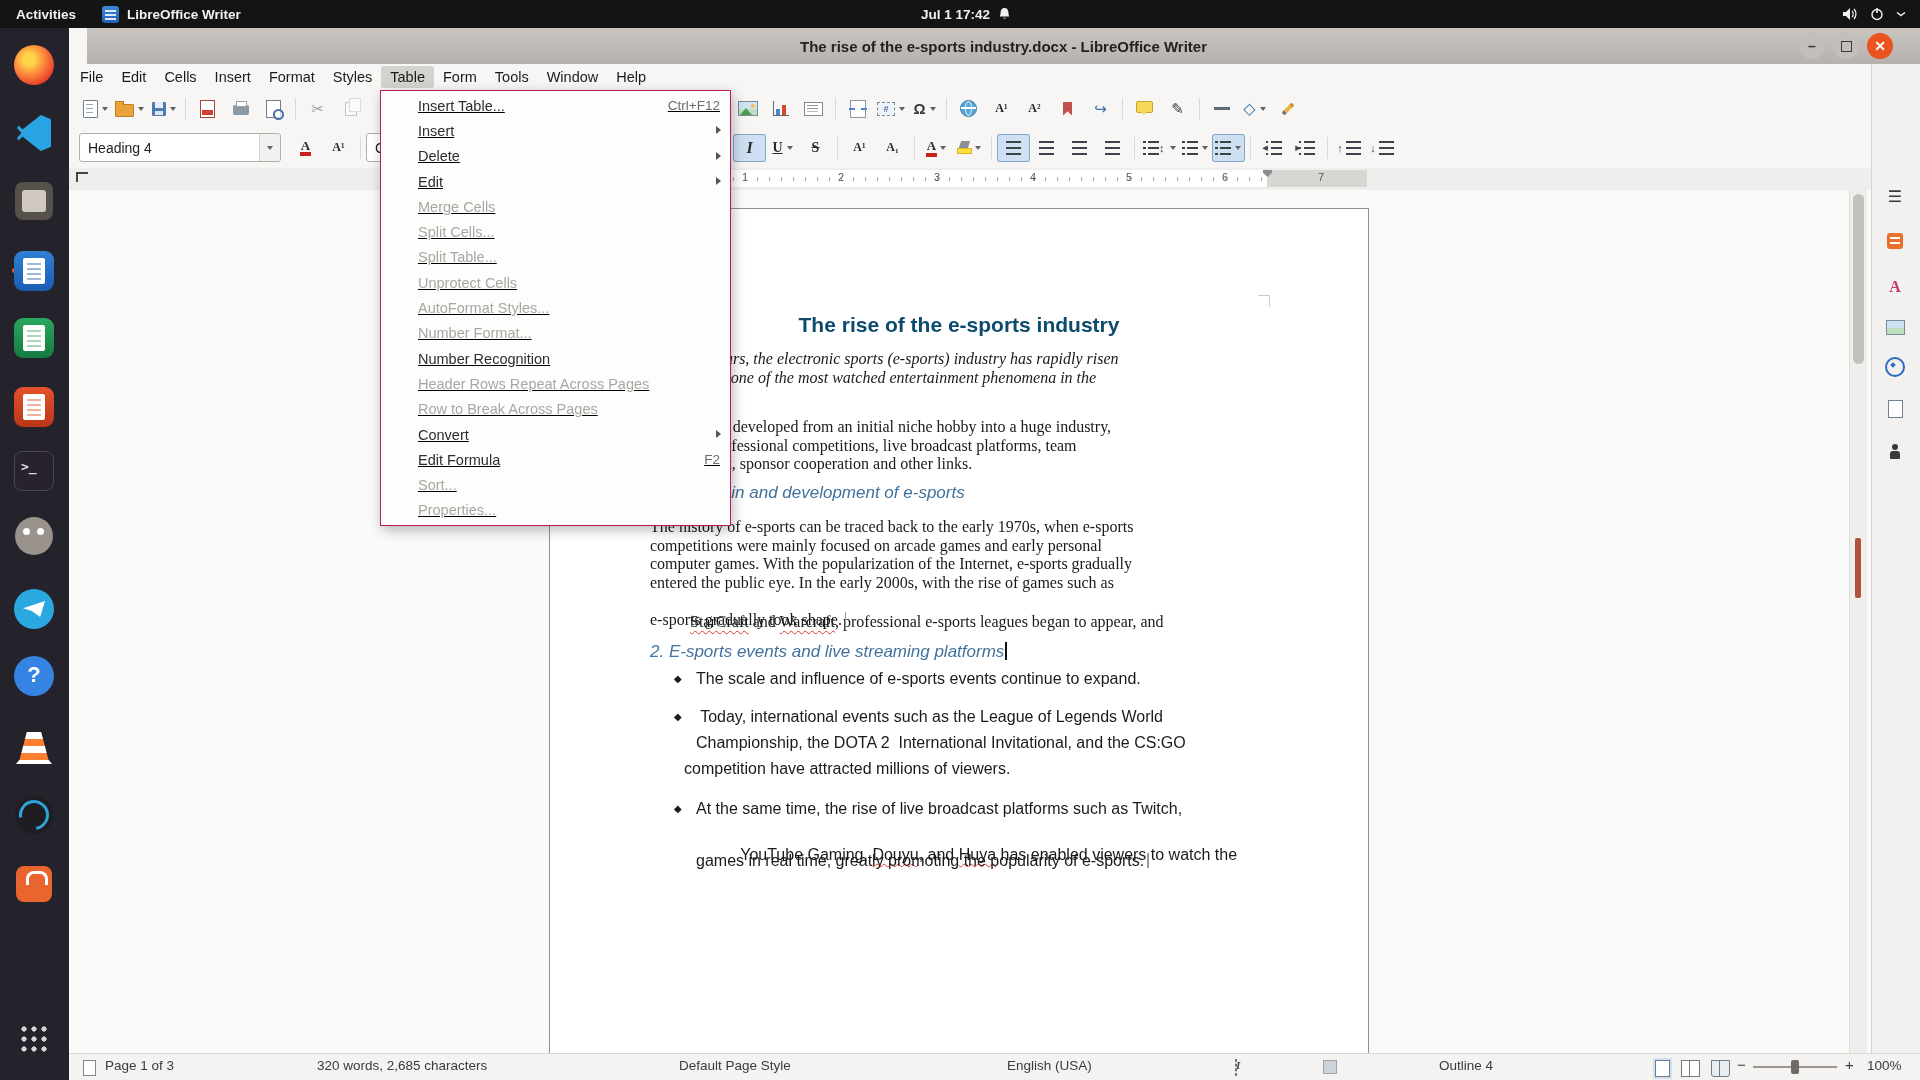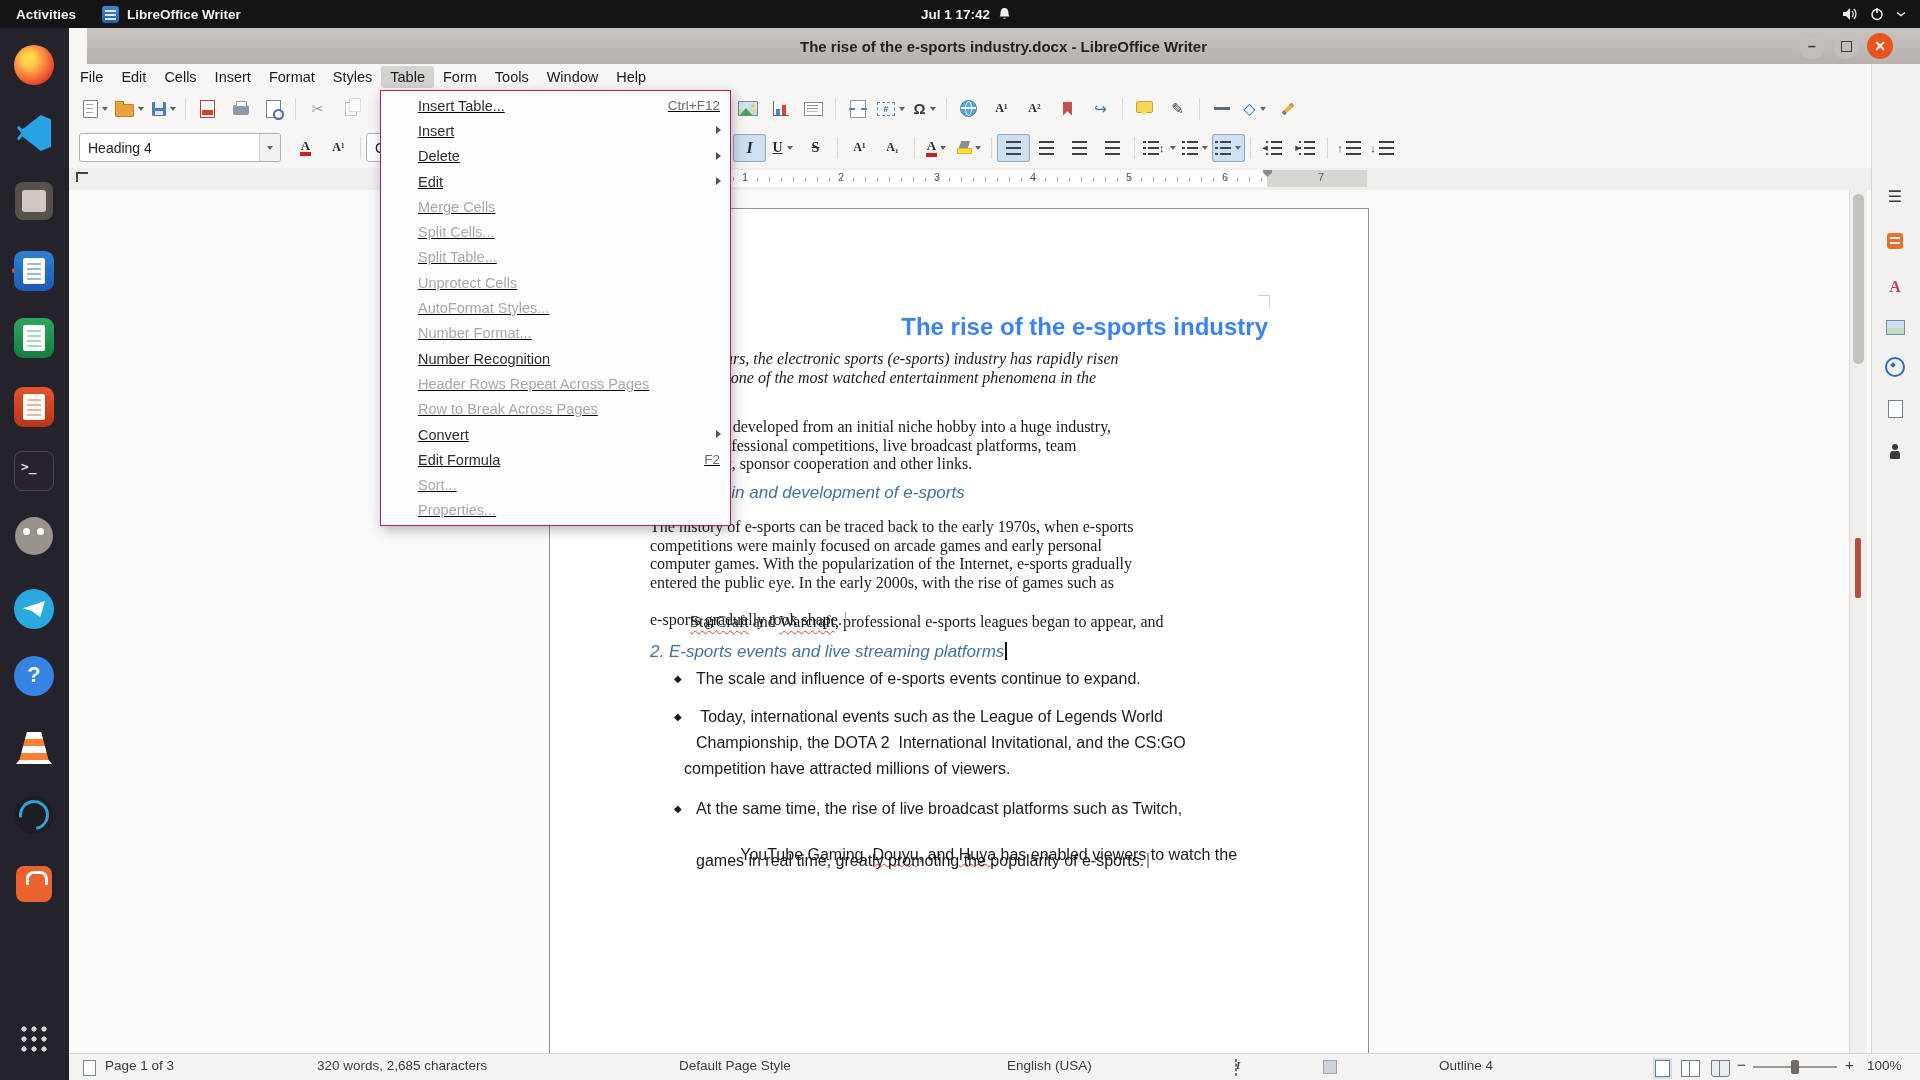--- a/index.html
+++ b/index.html
@@ -137,21 +137,21 @@
   .ruler .tabsel{position:absolute;left:7px;top:4px;width:10px;height:8px;border-left:2px solid #444;border-top:2px solid #444;}
   .ruler .ind{position:absolute;width:9px;height:7px;background:#8c8c8c;clip-path:polygon(0 0,100% 0,100% 40%,50% 100%,0 40%);}
 
   
   .docarea{position:absolute;left:0;right:0;top:162px;bottom:26px;background:#fafaf8;overflow:hidden;}
   .page{position:absolute;left:480px;top:18px;width:818px;height:1020px;background:#fff;border:1px solid #919191;}
   .dl{position:absolute;left:100px;white-space:pre;color:#1a1a1a;}
   .serif{font-family:"Liberation Serif",serif;font-size:16px;line-height:20px;}
   .sans{font-family:"Liberation Sans",sans-serif;font-size:16px;line-height:20px;}
   .ital{font-style:italic;}
-  .doctitle{width:618px;text-align:right;font-family:"Liberation Sans",sans-serif;font-weight:700;font-size:24px;color:#3b82f6;}
+  .doctitle{width:618px;text-align:center;font-family:"Liberation Sans",sans-serif;font-weight:700;font-size:21px;color:#0c4a6e;}
   .dhead{font-family:"Liberation Sans",sans-serif;font-style:italic;font-size:17px;color:#41719C;}
   .seg{white-space:pre;}
   .sp{text-decoration:underline;text-decoration-style:wavy;text-decoration-color:#e03b2f;text-decoration-thickness:1px;text-underline-offset:3px;}
   .cursor{display:inline-block;width:2px;height:18px;background:#111;vertical-align:-3px;margin-left:1px;}
   .pmark{display:inline-block;width:1.5px;height:15px;background:#9a9a9a;vertical-align:-2px;margin-left:3px;}
   .bul{position:absolute;font-size:10px;color:#1a1a1a;}
   .corner{position:absolute;width:11px;height:11px;border-color:#ccc;}
   .corner.tl{border-left:1px solid #ccc;border-top:1px solid #ccc;}
   .corner.tr{border-right:1px solid #ccc;border-top:1px solid #ccc;}
 

